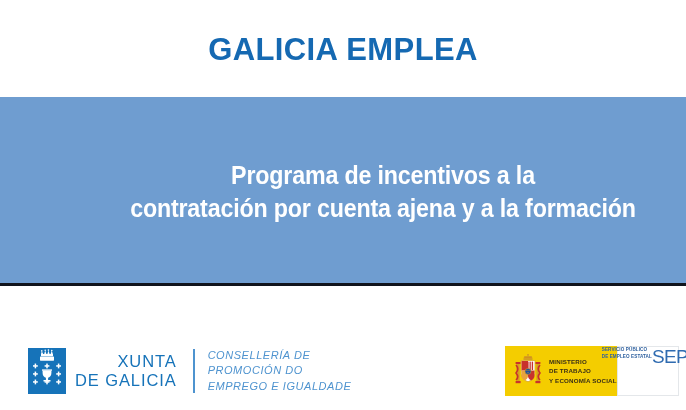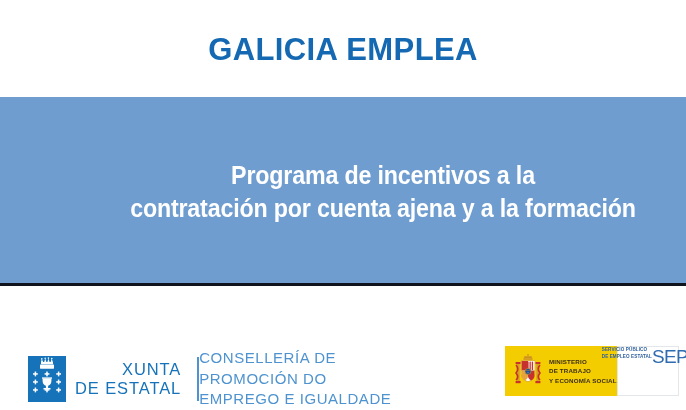--- a/index.html
+++ b/index.html
@@ -111,27 +111,29 @@
   .xunta-wordmark span { display: block; }
 
   .footer-divider {
     width: 2px;
     height: 44px;
     background: #4e93cf;
     margin-left: 16px;
     flex: none;
   }
   .consellaria {
+    margin-left: 13px;
     color: #4e93cf;
     font-family: "Liberation Sans", sans-serif;
-    font-size: 15px;
+    font-size: 11px;
     font-weight: 400;
     line-height: 1.38;
     letter-spacing: 0.55px;
     white-space: nowrap;
+    font-style: italic;
   }
   .consellaria span { display: block; }
 
   
   .ministry-block {
     position: absolute;
     left: 505px; top: 60px;
     width: 152px;
     height: 50px;
     background: #f4cd00;
@@ -262,21 +264,21 @@
 
         <g fill="#ffffff">
           <path d="M14.6 22.6 h8.8 v2.3 c0 2.9 -1.8 4.4 -3.3 4.9 v2.2 h2.4 v1.5 h-7 v-1.5 h2.4 v-2.2 c-1.5 -0.5 -3.3 -2 -3.3 -4.9 z"></path>
           <rect x="14" y="21.4" width="10" height="1.3"></rect>
         </g>
       </svg>
     </div>
 
     <div class="xunta-wordmark">
       <span>XUNTA</span>
-      <span>DE ESTATAL</span>
+      <span>DE GALICIA</span>
     </div>
 
     <div class="footer-divider"></div>
 
     <div class="consellaria">
       <span>CONSELLERÍA DE</span>
       <span>PROMOCIÓN DO</span>
       <span>EMPREGO E IGUALDADE</span>
     </div>
   </div>

